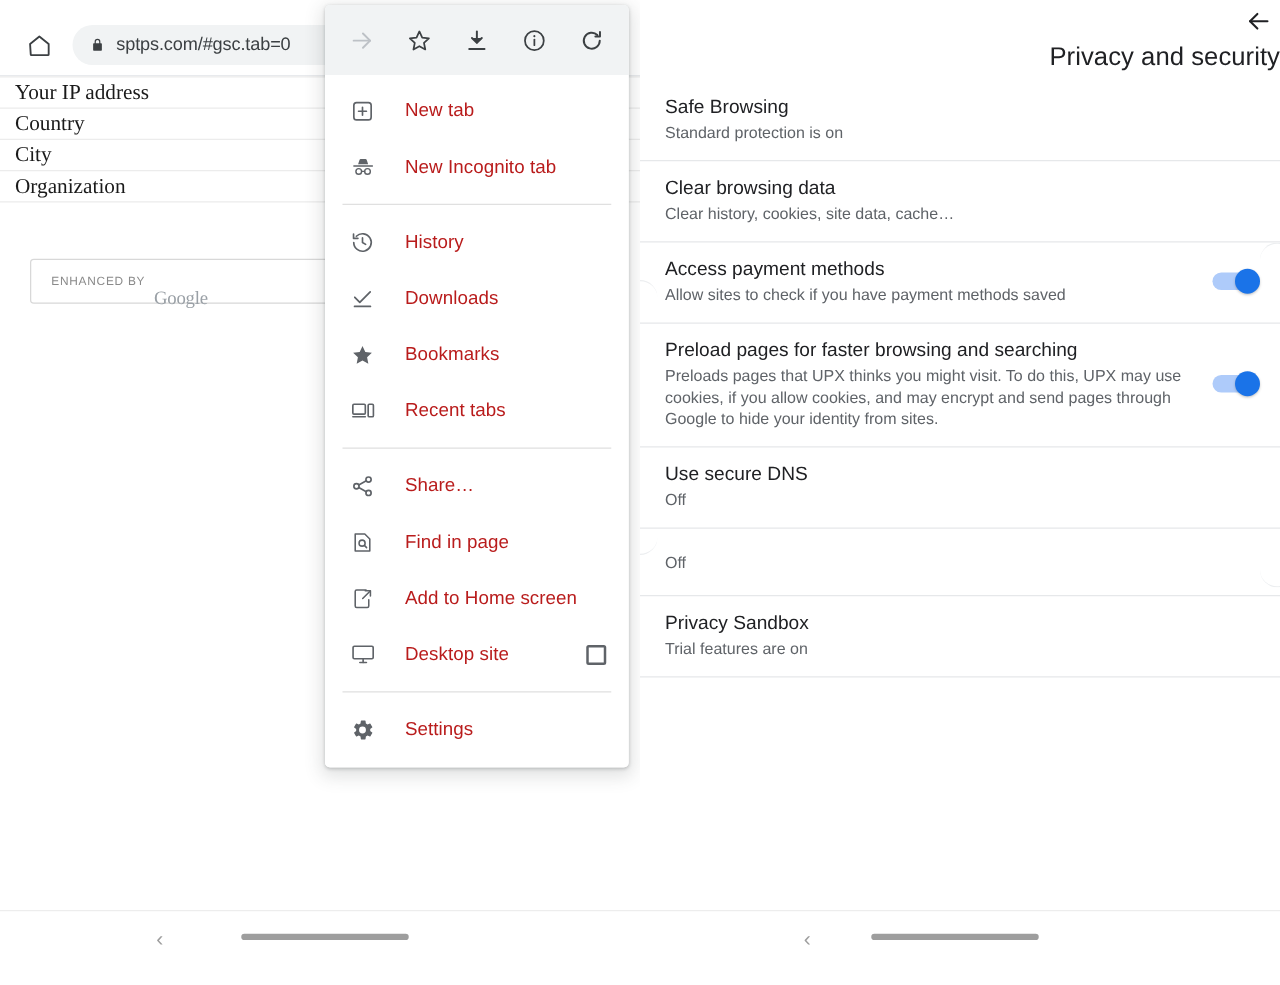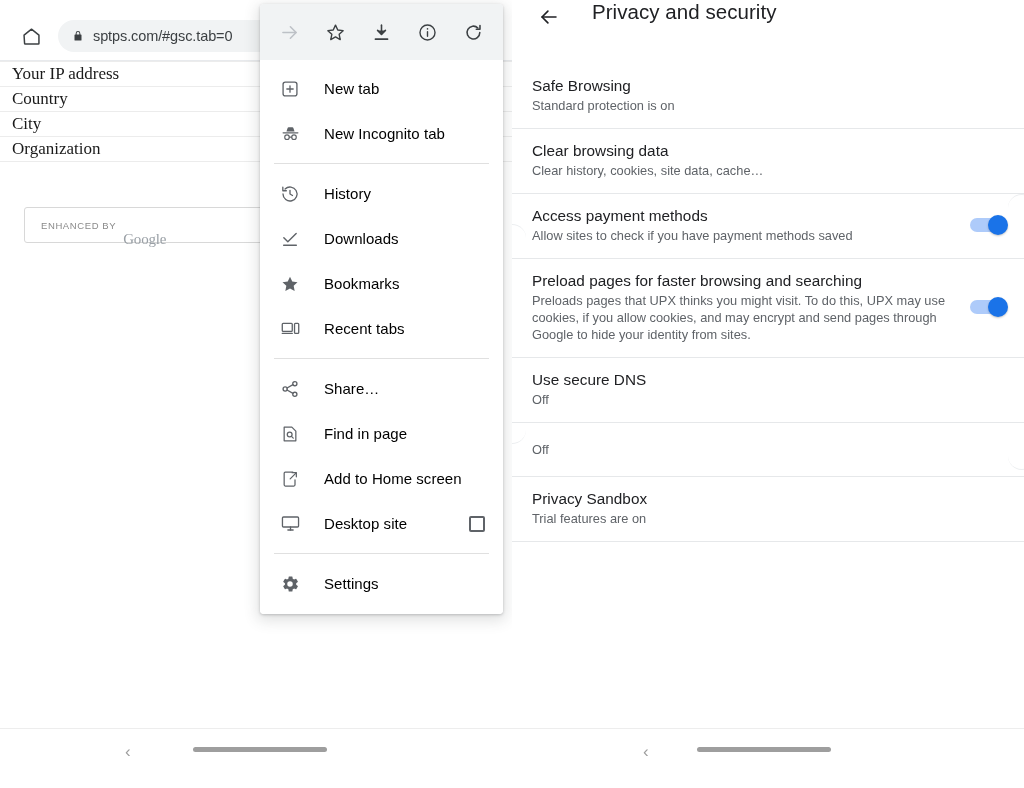--- a/index.html
+++ b/index.html
@@ -85,37 +85,37 @@
   .menu-list { padding:6px 0 8px 0; background:#fff; }
   .menu-item {
     height:45px; display:flex; align-items:center; padding:0 18px 0 18px;
     gap:0;
   }
   .mi-icon {
     width:24px; height:24px; flex:0 0 24px;
     display:flex; align-items:center; justify-content:center;
   }
   .mi-label {
-    margin-left:22px; font-size:15px; color:#000000; white-space:nowrap;
+    margin-left:22px; font-size:15px; color:#b91c1c; white-space:nowrap;
     letter-spacing:0.05px;
   }
   .mi-spacer { flex:1 1 auto; }
   .mi-checkbox {
     width:16px; height:16px; border:2px solid #5f6368; border-radius:2px; flex:0 0 auto;
   }
   .menu-divider { height:1px; background:#e0e0e0; margin:7px 14px; }
 
   
   .right-panel {
     position:absolute; left:512px; top:0; width:512px; height:788px; background:#fff;
     overflow:hidden;
   }
   .settings-header {
     position:absolute; left:0; top:0; width:512px; height:64px;
-    display:flex; align-items:flex-start; padding-left:20px;
+    display:flex; align-items:flex-end; padding-left:20px;flex-direction:column;
   }
   .back-arrow { width:34px; height:34px; display:flex; align-items:center; justify-content:center; flex:0 0 auto; }
   .settings-title {
     margin-left:26px; font-size:20.5px; color:#202124; letter-spacing:0.05px;
   }
 
   .settings-list { position:absolute; left:0; top:64px; width:512px; }
   .setting-row {
     position:relative; display:flex; align-items:center;
     padding:12px 18px 14px 20px; min-height:54px;

